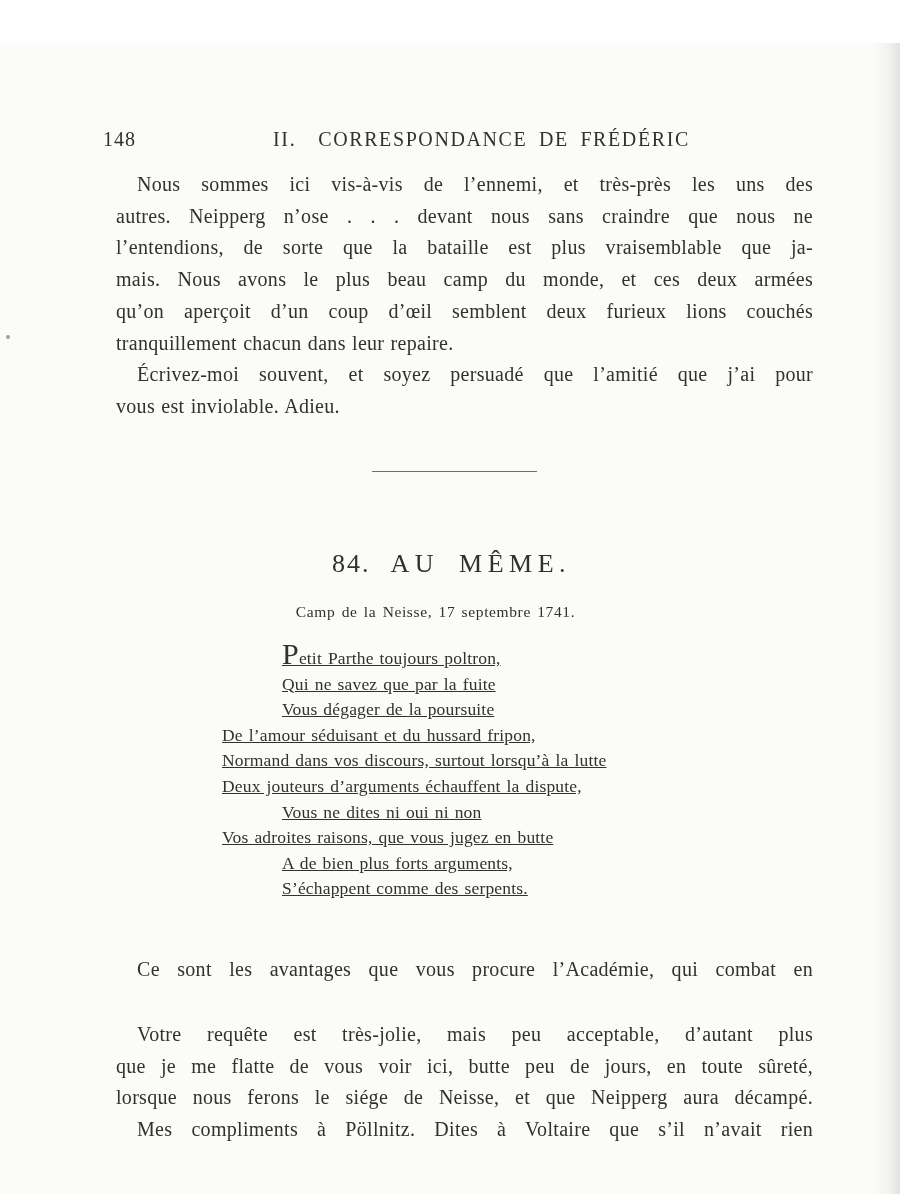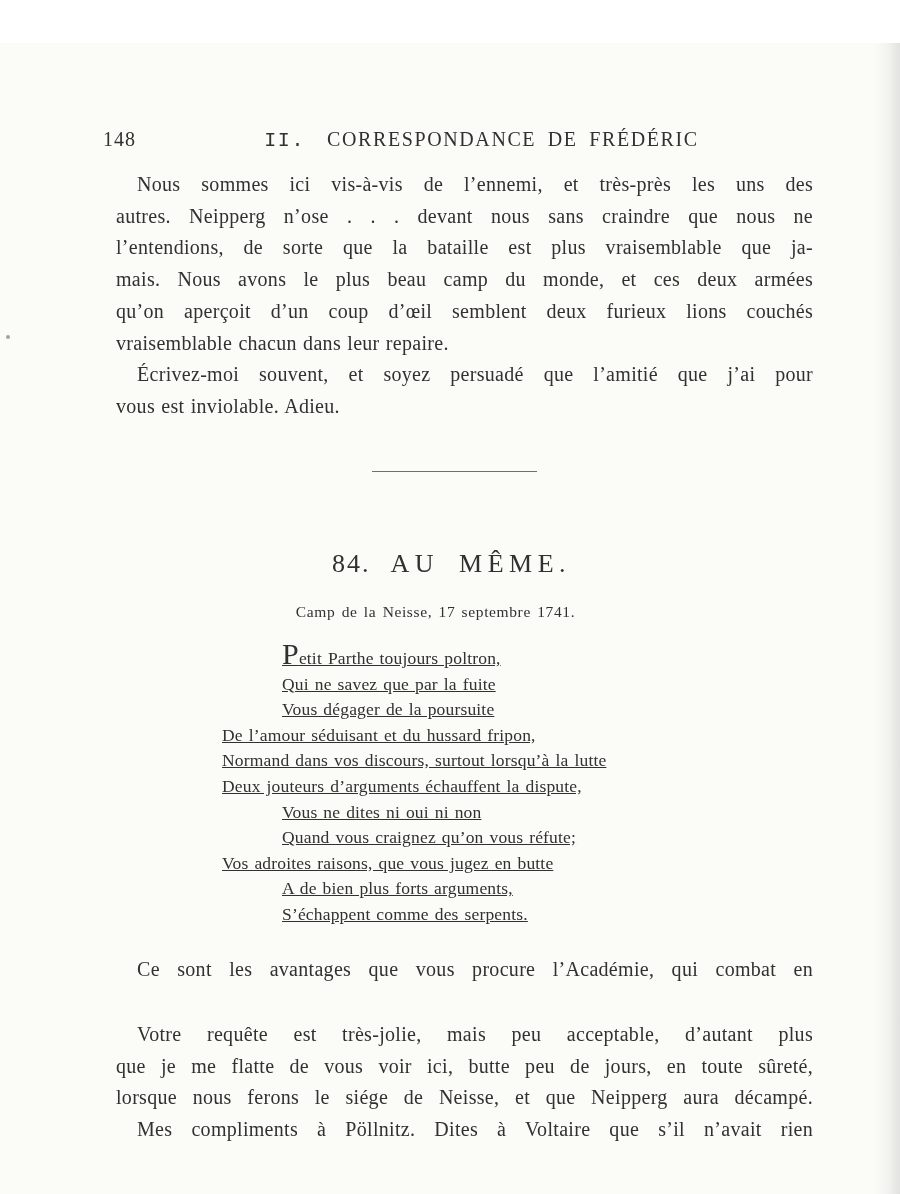--- a/index.html
+++ b/index.html
@@ -37,21 +37,21 @@
   .page-number {
     position: absolute; left: 0; top: 0;
     font-size: 20px; letter-spacing: 1px;
   }
   .header-title {
     position: absolute; left: 60px; right: 0; top: 0;
     text-align: center;
     font-size: 20px; letter-spacing: 1.6px; word-spacing: 5px;
     white-space: nowrap;
   }
-  .header-title .hnum { margin-right: 22px; font-family: Liberation Mono, monospace; }
+  .header-title .hnum { margin-right: 22px; }
 
   
   .para {
     position: absolute; left: 116px; width: 697px;
     font-size: 20px; line-height: 31.7px;
     letter-spacing: 0.015em; word-spacing: 0.05em;
   }
   .jline { text-align: justify; text-align-last: justify; }
   .lastline { text-align: left; text-align-last: left; }
   .findent { text-indent: 21px; }
@@ -104,21 +104,21 @@
       <span class="hnum">II.</span><span>CORRESPONDANCE DE FRÉDÉRIC</span>
     </span>
   </div>
 
   <div class="para" style="top:126px">
     <div class="jline findent">Nous sommes ici vis-à-vis de l’ennemi, et très-près les uns des</div>
     <div class="jline">autres. Neipperg n’ose . . . devant nous sans craindre que nous ne</div>
     <div class="jline">l’entendions, de sorte que la bataille est plus vraisemblable que ja-</div>
     <div class="jline">mais. Nous avons le plus beau camp du monde, et ces deux armées</div>
     <div class="jline">qu’on aperçoit d’un coup d’œil semblent deux furieux lions couchés</div>
-    <div class="lastline">vraisemblable chacun dans leur repaire.</div>
+    <div class="lastline">tranquillement chacun dans leur repaire.</div>
   </div>
 
   <div class="para" style="top:316px">
     <div class="jline findent">Écrivez-moi souvent, et soyez persuadé que l’amitié que j’ai pour</div>
     <div class="lastline">vous est inviolable. Adieu.</div>
   </div>
 
   <div class="divider"></div>
 
   <div class="letter-heading">
@@ -128,21 +128,20 @@
   <div class="dateline">Camp de la Neisse, 17 septembre 1741.</div>
 
   <div class="poem">
     <span class="vline vshort"><span class="dropcap">P</span><span>etit Parthe toujours poltron,</span></span>
     <span class="vline vshort">Qui ne savez que par la fuite</span>
     <span class="vline vshort">Vous dégager de la poursuite</span>
     <span class="vline">De l’amour séduisant et du hussard fripon,</span>
     <span class="vline">Normand dans vos discours, surtout lorsqu’à la lutte</span>
     <span class="vline">Deux jouteurs d’arguments échauffent la dispute,</span>
     <span class="vline vshort">Vous ne dites ni oui ni non</span>
-    <span class="vline vshort">Quand vous craignez qu’on vous réfute;</span>
     <span class="vline">Vos adroites raisons, que vous jugez en butte</span>
     <span class="vline vshort">A de bien plus forts arguments,</span>
     <span class="vline vshort">S’échappent comme des serpents.</span>
   </div>
 
   <div class="para" style="top:911px">
     <div class="jline findent">Ce sont les avantages que vous procure l’Académie, qui combat en</div>
   </div>
 
   <div class="para" style="top:976px">

